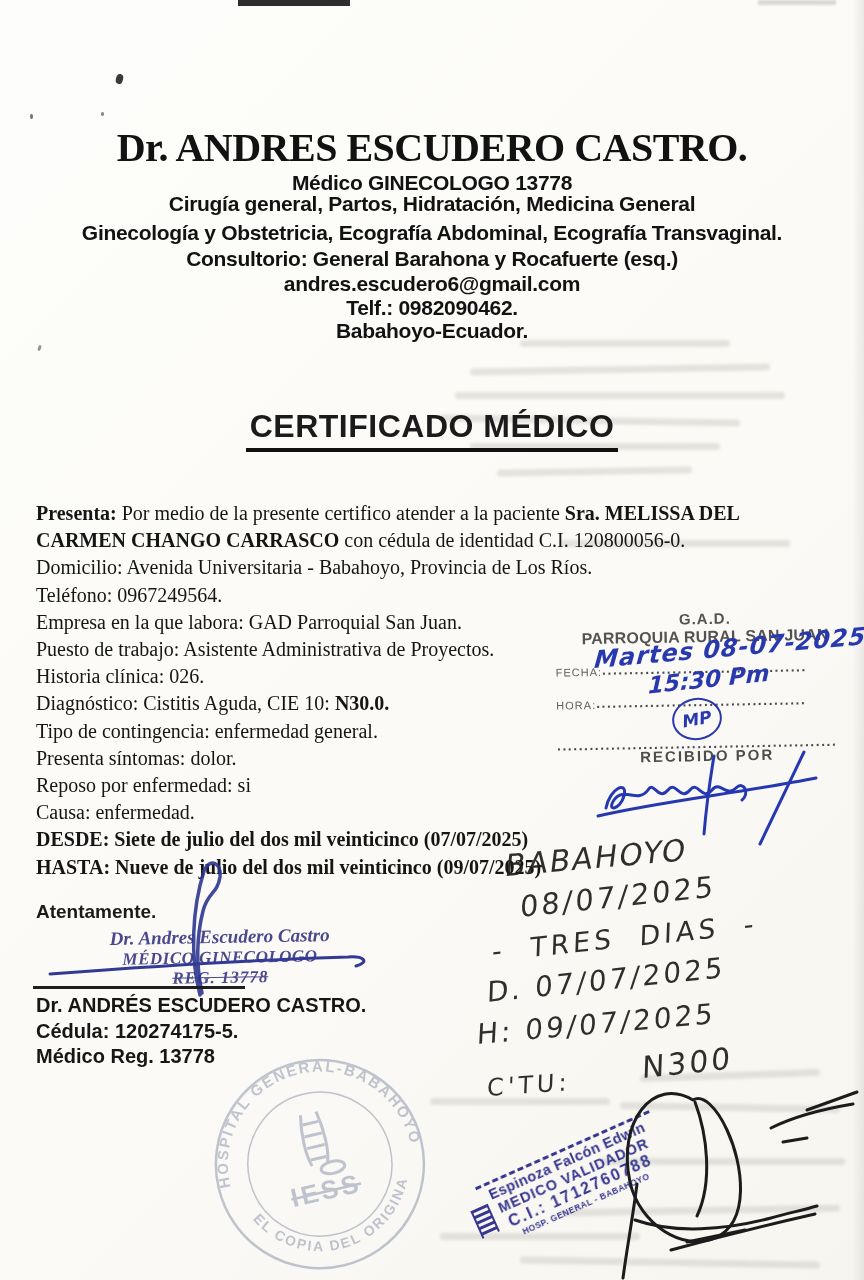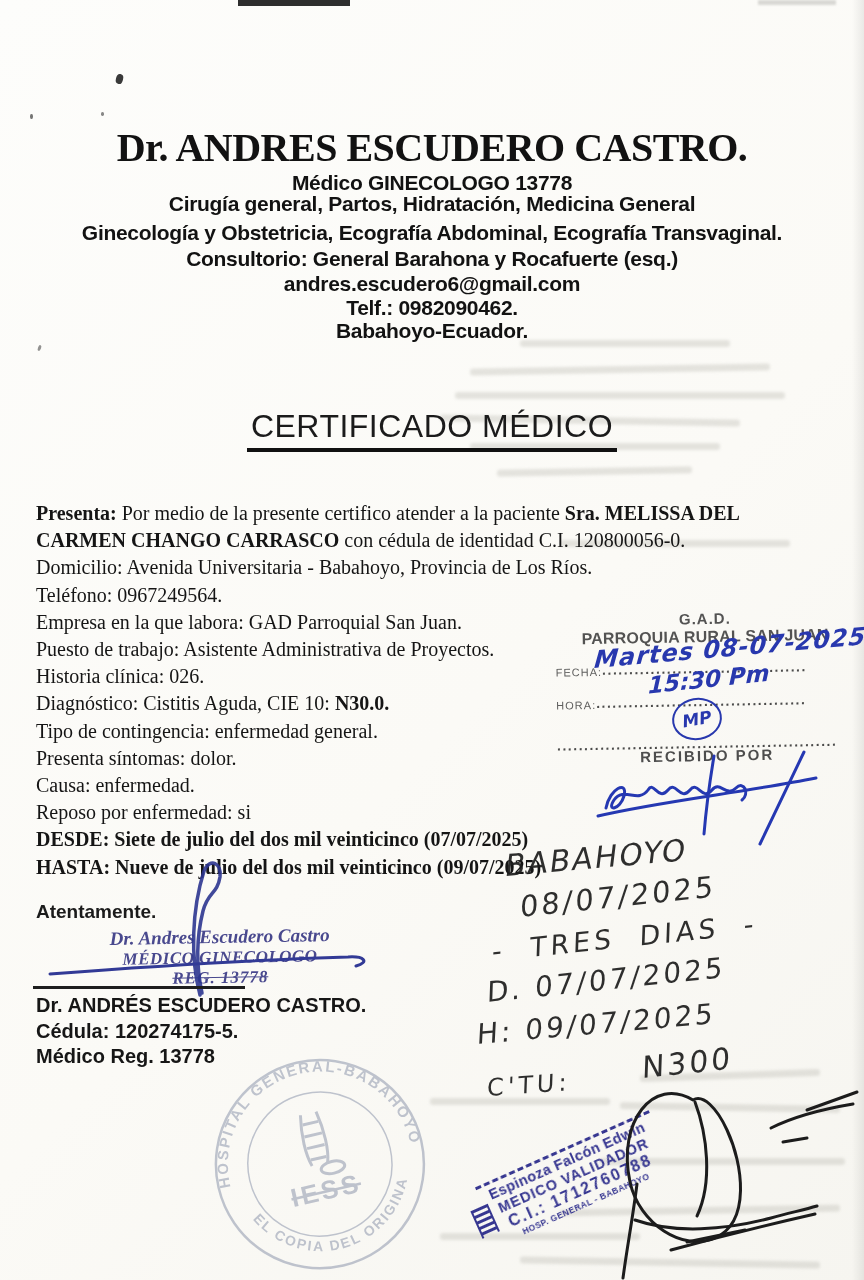--- a/index.html
+++ b/index.html
@@ -9,21 +9,21 @@
     font-family:"Liberation Sans",sans-serif;color:#1b1b1b;
   }
   .abs{position:absolute;}
   
   .hdr{left:0;right:0;text-align:center;font-weight:bold;color:#121212;}
   .hdr-name{top:124px;font-family:"Liberation Serif",serif;font-size:40px;letter-spacing:-.5px;}
   .hdr-sub{font-size:21px;letter-spacing:-.3px;}
   
   .dateline{left:37px;top:358px;font-size:19px;font-weight:bold;}
   .doc-title{left:0;right:0;top:408px;text-align:center;}
-  .doc-title span{display:inline-block;font-size:32px;font-weight:normal;letter-spacing:.5px;
+  .doc-title span{display:inline-block;font-size:32px;font-weight:bold;letter-spacing:.5px;
     border-bottom:4px solid #111;padding:0 4px 3px 4px;}
   .body-text{left:36px;top:500px;width:790px;font-family:"Liberation Serif",serif;
     font-size:20px;line-height:27.2px;color:#151515;}
   .body-text .b{font-weight:bold;}
   
   .gad{left:556px;top:610px;width:300px;color:#3c3c3c;transform:rotate(-1deg);opacity:.88;}
   .gad .c{text-align:center;}
   .gad-l1{font-size:15px;font-weight:bold;letter-spacing:1px;}
   .gad-l2{font-size:16px;font-weight:bold;letter-spacing:.2px;margin-top:1px;}
   .gad-row{display:flex;align-items:flex-end;font-size:11px;letter-spacing:1px;color:#4a4a4a;}
@@ -117,22 +117,22 @@
     <div><span class="b">Presenta: </span><span>Por medio de la presente certifico atender a la paciente </span><span class="b">Sra. MELISSA DEL</span></div>
     <div><span class="b">CARMEN CHANGO CARRASCO </span><span>con cédula de identidad C.I. 120800056-0.</span></div>
     <div><span>Domicilio: Avenida Universitaria - Babahoyo, Provincia de Los Ríos.</span></div>
     <div><span>Teléfono: 0967249564.</span></div>
     <div><span>Empresa en la que labora: GAD Parroquial San Juan.</span></div>
     <div><span>Puesto de trabajo: Asistente Administrativa de Proyectos.</span></div>
     <div><span>Historia clínica: 026.</span></div>
     <div><span>Diagnóstico: Cistitis Aguda, CIE 10: </span><span class="b">N30.0.</span></div>
     <div><span>Tipo de contingencia: enfermedad general.</span></div>
     <div><span>Presenta síntomas: dolor.</span></div>
+    <div><span>Reposo por enfermedad: si</span></div>
     <div><span>Causa: enfermedad.</span></div>
-    <div><span>Reposo por enfermedad: si</span></div>
     <div><span class="b">DESDE: Siete de julio del dos mil veinticinco  (07/07/2025)</span></div>
     <div><span class="b">HASTA: Nueve de julio del dos mil veinticinco (09/07/2025)</span></div>
   </div>
 
   <div class="abs gad">
     <div class="c gad-l1">G.A.D.</div>
     <div class="c gad-l2">PARROQUIA RURAL SAN JUAN</div>
     <div class="gad-row fecha">
       <span>FECHA:</span>
       <span class="gad-dots">......................................</span>

